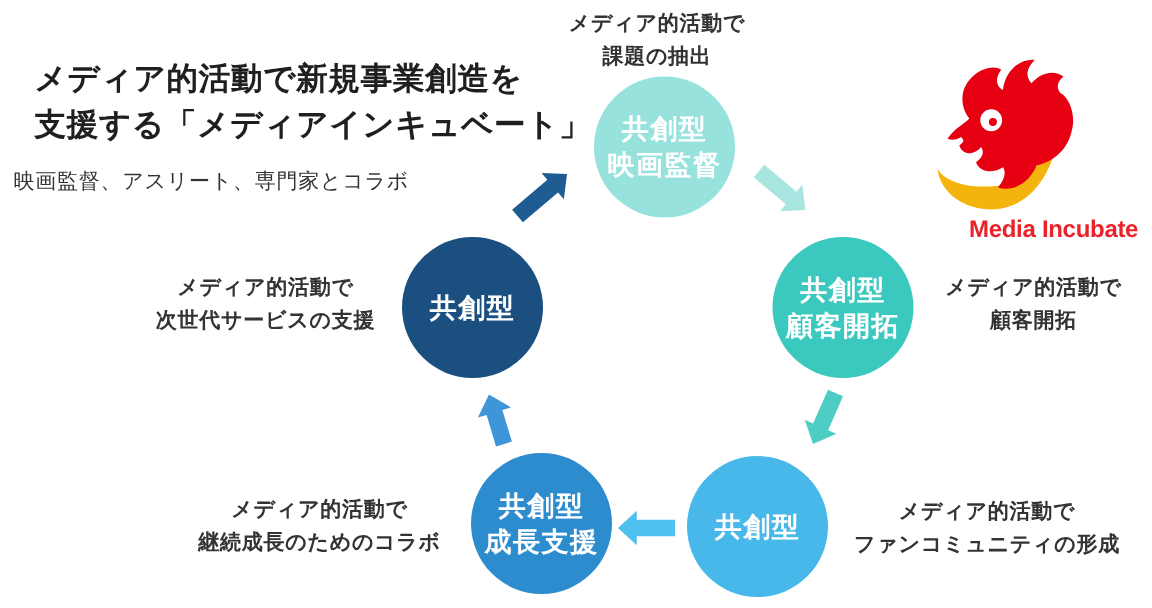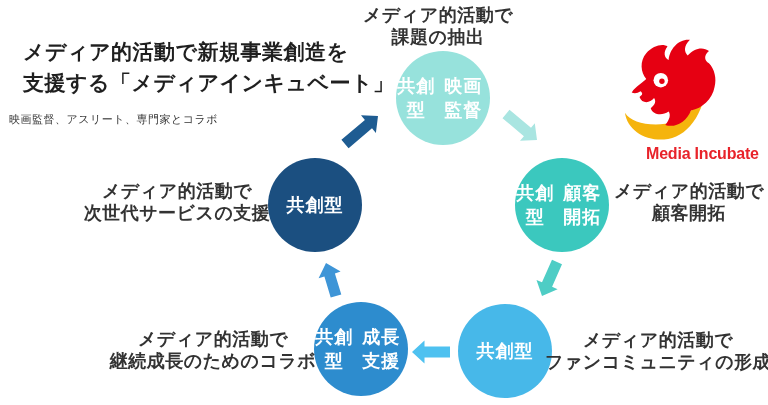--- a/index.html
+++ b/index.html
@@ -12,40 +12,40 @@
     position: relative; width: 768px; height: 405px; background: #ffffff;
   }
   
   .header-title {
     position: absolute; left: 23px; top: 37px;
     font-size: 21px; font-weight: bold; color: #1f1f1f;
     line-height: 31px; letter-spacing: 0.5px; white-space: nowrap; font-family: Liberation Serif, serif;
   }
   .header-subtitle {
     position: absolute; left: 9px; top: 112px;
-    font-size: 11px; color: #333; letter-spacing: 0.5px; white-space: nowrap;
+    font-size: 14px; color: #333; letter-spacing: 0.5px; white-space: nowrap;
   }
   
   #arrow-layer { position: absolute; left: 0; top: 0; width: 768px; height: 405px; }
   
   .step {
     position: absolute; width: 94px; height: 94px; border-radius: 50%;
-    display: flex; flex-direction: row; align-items: center; justify-content: center;
+    display: flex; flex-direction: column; align-items: center; justify-content: center;
     color: #fff; font-weight: bold; font-size: 18px; line-height: 24px;
     text-align: center; letter-spacing: 1px;
   }
   .step-issues    { left: 396px; top: 51px;  }
   .step-customers { left: 515px; top: 158px; }
   .step-relations { left: 458px; top: 304px; }
   .step-growth    { left: 314px; top: 302px; }
   .step-mentoring { left: 268px; top: 158px; }
   
   .ann {
     position: absolute; transform: translateX(-50%);
-    text-align: center; font-size: 18px; font-weight: bold; color: #333;
+    text-align: center; font-size: 14px; font-weight: bold; color: #333;
     line-height: 22px; white-space: nowrap; letter-spacing: 0.5px;
   }
   .ann-issues    { left: 438px; top: 4px;   }
   .ann-customers { left: 689px; top: 180px; }
   .ann-relations { left: 658px; top: 329px; }
   .ann-growth    { left: 213px; top: 328px; }
   .ann-mentoring { left: 177px; top: 180px; }
   
   .logo { position: absolute; left: 610px; top: 31px; width: 124px; text-align: center; }
   .logo-mark { width: 112px; height: 114px; display: block; margin: 0 auto; }

